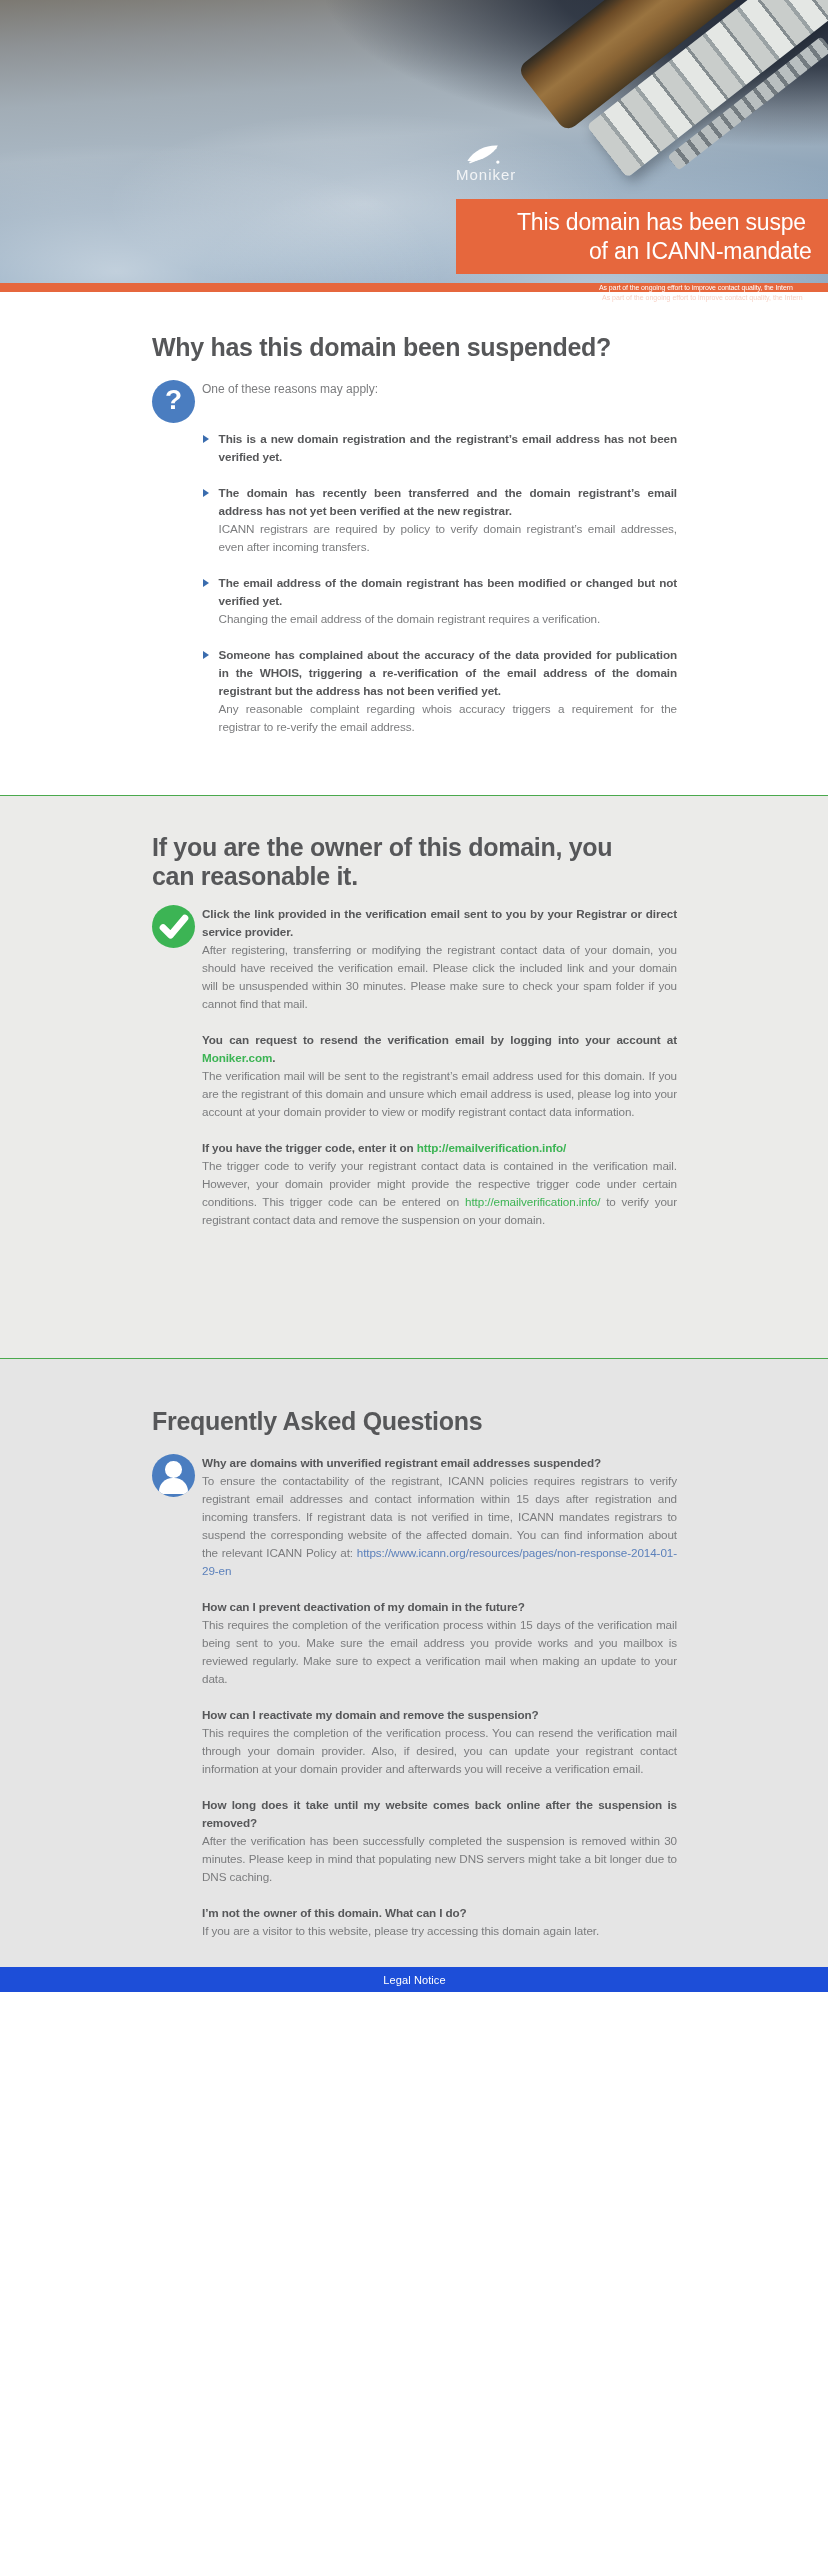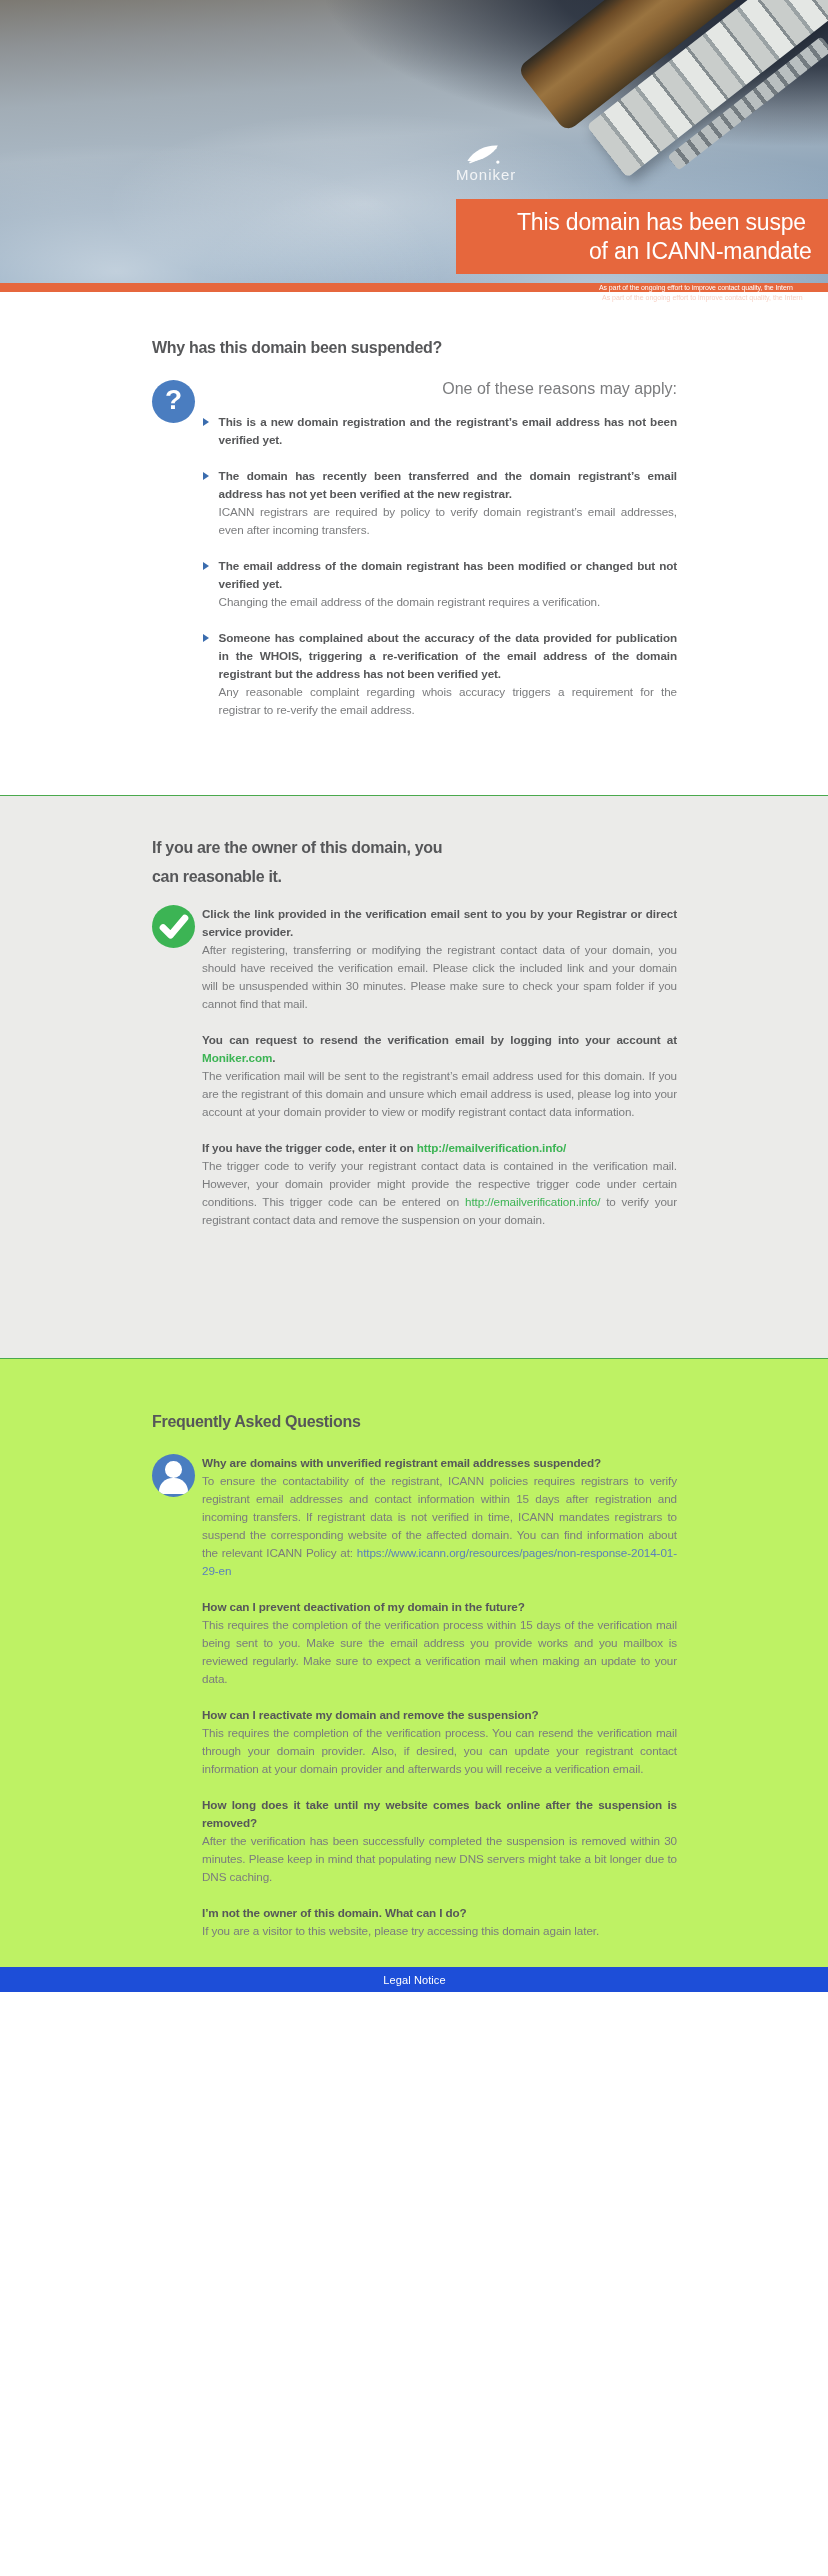--- a/index.html
+++ b/index.html
@@ -39,21 +39,21 @@
   .banner-line2 { margin-left:133px; }
 
   
   .ticker { height:9px; background:#e6673d; overflow:hidden; position:relative; }
   .ticker-text { position:absolute; left:599px; top:0; color:#ffffff; font-size:7px;
                  line-height:9px; white-space:nowrap; letter-spacing:-0.1px; }
 
   
   section { position:relative; overflow:hidden; }
   .container { width:525px; margin:0 auto; }
-  h1 { color:#565759; font-size:16px; line-height:29px; font-weight:700;
+  h1 { color:#565759; font-size:25px; line-height:29px; font-weight:700;
        letter-spacing:-0.3px; }
   .row { display:flex; }
   .icon-col { flex:0 0 50px; }
   .text-col { flex:1; }
   .circle-icon { width:43px; height:43px; border-radius:50%; position:relative;
                  display:flex; align-items:center; justify-content:center; overflow:hidden; }
   .icon-blue  { background:#4a7dc0; }
   .icon-green { background:#3cb454; }
   .qmark { color:#ffffff; font-size:28px; font-weight:700; margin-top:-2.1px; }
 
@@ -64,37 +64,37 @@
 
   .body-text, .li-body, .answer { color:#7b7c7e; font-size:11.7px; line-height:18px;
       text-align:justify; letter-spacing:-0.1px; }
   .lead, .li-title, .question { color:#565759; font-size:11.7px; line-height:18px;
       font-weight:700; text-align:justify; letter-spacing:-0.1px; }
 
   .section-why { height:503px; background:#ffffff; padding-top:41px; }
   .ticker-echo { position:absolute; top:0.7px; left:602px; color:rgba(230,103,61,.32);
                  font-size:7px; line-height:9px; white-space:nowrap; }
   .section-why h1 { margin-bottom:18px; }
-  .intro { color:#7b7c7e; font-size:16px; line-height:18px; margin-bottom:15px;text-align:right; }
+  .intro { color:#7b7c7e; font-size:12px; line-height:18px; margin-bottom:32px; }
   .reasons { list-style:none; }
   .reasons li { margin-bottom:18px; }
   .li-title { position:relative; padding-left:16.6px; }
   .tri { position:absolute; left:1.4px; top:4.8px; width:0; height:0;
          border-left:6.2px solid #3a6cae; border-top:4.1px solid transparent;
          border-bottom:4.1px solid transparent; }
   .li-body { padding-left:16.6px; }
 
   .section-owner { height:564px; background:#ebebe9; padding-top:37px;
                    border-top:1.4px solid #4aa94d; border-bottom:1.4px solid #4aa94d; }
   .section-owner h1 { margin-bottom:14px; }
   .group { margin-bottom:18px; }
   .glink { color:#3cb454; text-decoration:none; }
   .glink-reg { color:#3cb454; text-decoration:none; font-weight:400; }
 
-  .section-faq { height:608px; background:#bef264; padding-top:48px; }
+  .section-faq { height:608px; background:#e5e5e5; padding-top:48px; }
   .section-faq h1 { margin-bottom:18px; }
   .qa { margin-bottom:18px; }
   .blink { color:#5c81bb; text-decoration:none; overflow-wrap:anywhere; }
 
   
   .legal-bar { height:25px; background:#1d4ed8; display:flex; align-items:center;
                justify-content:center; }
   .legal-bar a { color:#ffffff; font-size:11px; text-decoration:none; letter-spacing:0.1px; }
   .bottom-spacer { height:678px; background:#ffffff; }
 </style>

